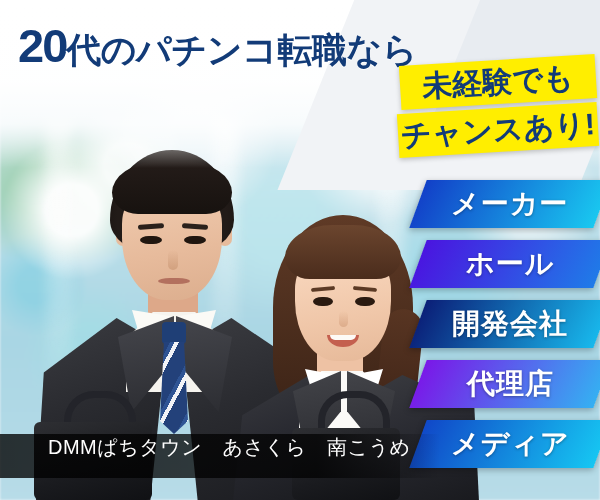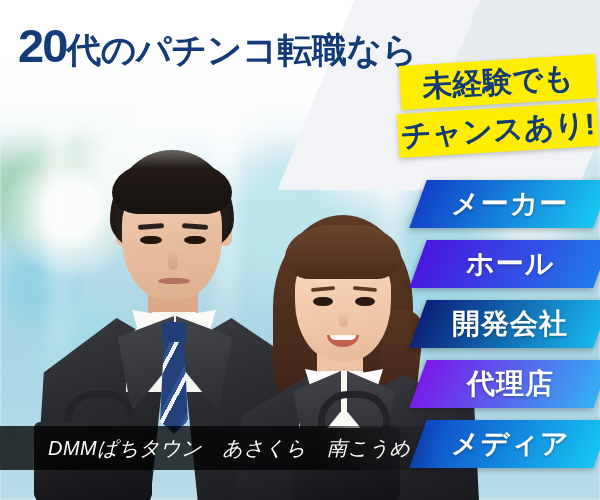--- a/index.html
+++ b/index.html
@@ -313,29 +313,28 @@
     font-size: 28px;
     font-weight: 700;
     letter-spacing: 1px;
     white-space: nowrap;
     text-shadow: 0 1px 3px rgba(0,0,0,.35);
   }
 
   
   .credit-band {
     position: absolute;
-    left: 0; bottom: 30px;
+    left: 0; bottom: 22px;
     width: 440px; height: 44px;
     background: linear-gradient(90deg,
                 rgba(0,0,0,.78) 0%,
                 rgba(0,0,0,.72) 72%,
                 rgba(0,0,0,0) 100%);
     display: flex;
-    align-items: center;
-    font-style: italic;
+    align-items: flex-start;
   }
   .credit-text {
     color: #ffffff;
     font-size: 20px;
     font-weight: 400;
     letter-spacing: .5px;
     padding-left: 48px;
     white-space: pre;
   }
 </style>

